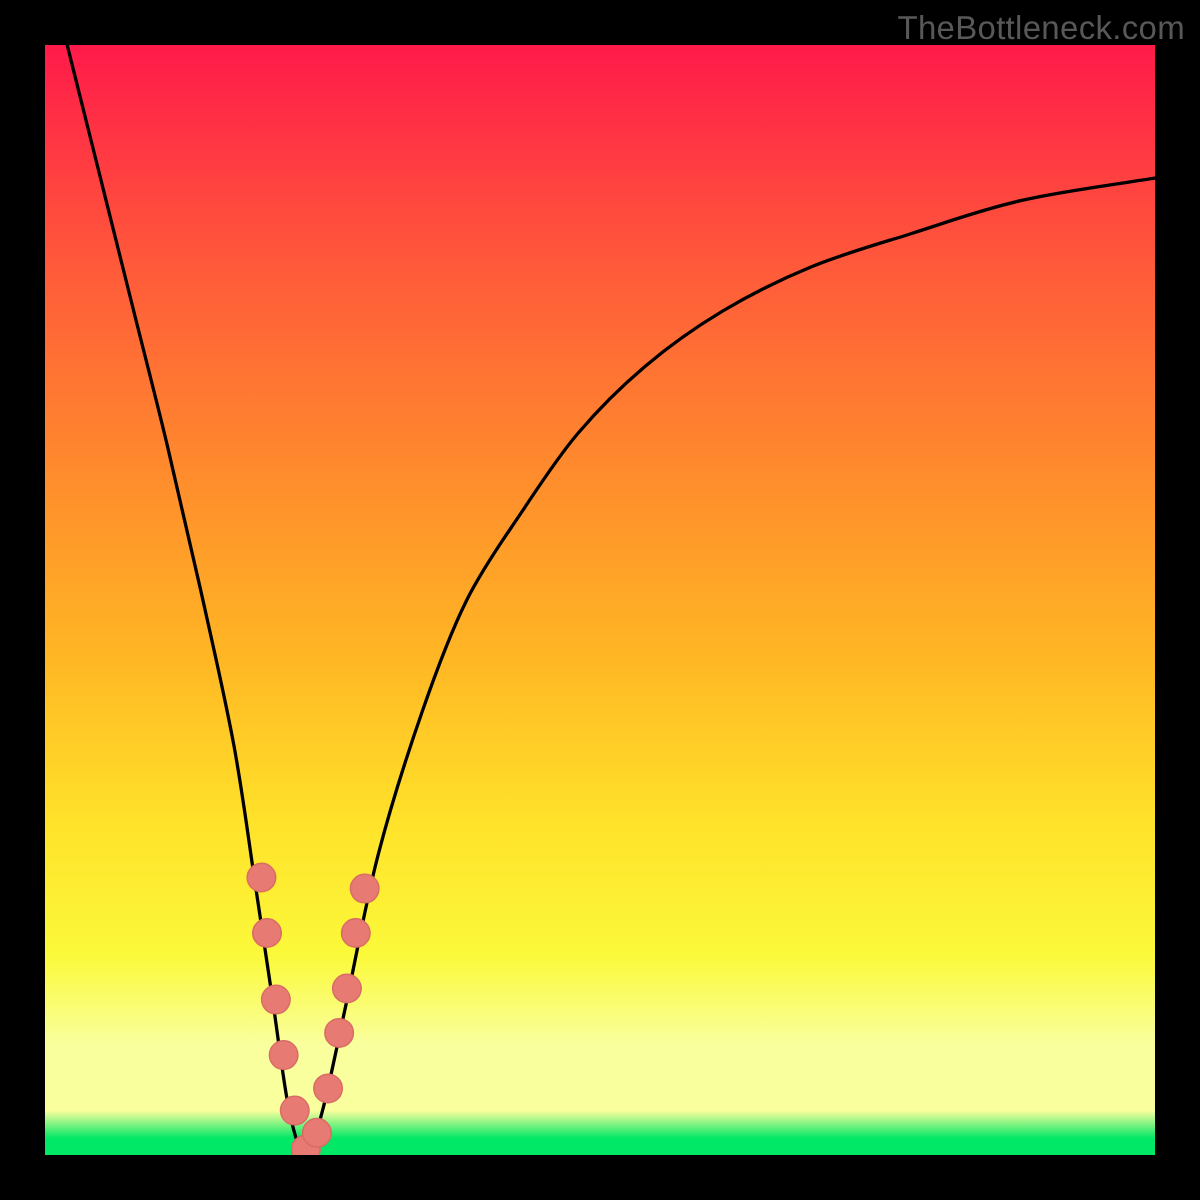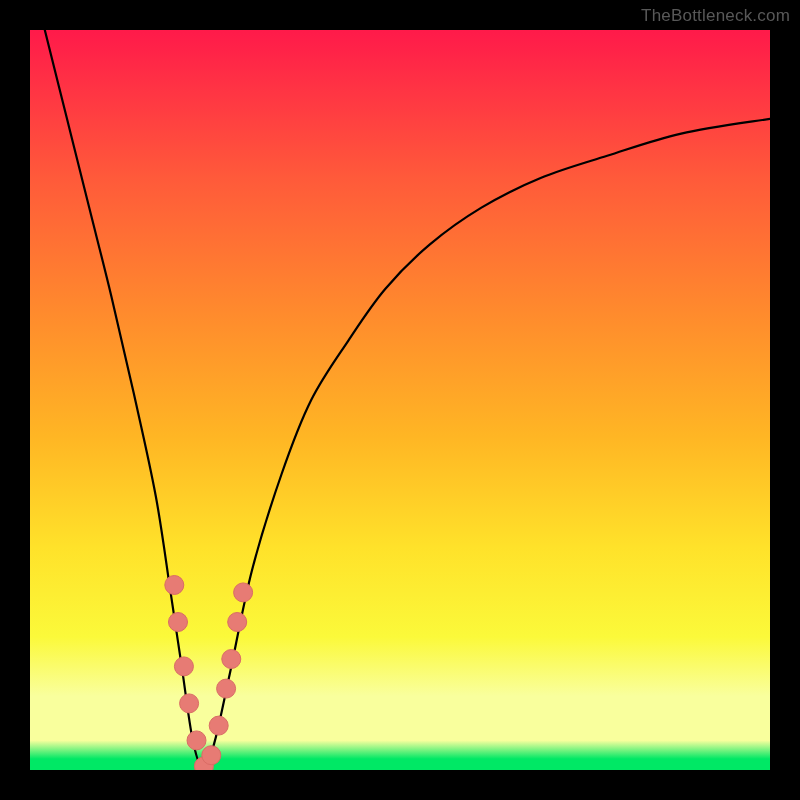--- a/index.html
+++ b/index.html
@@ -23,21 +23,21 @@
     top: 30px;
     width: 740px;
     height: 740px;
     overflow: hidden;
   }
   .watermark {
     position: absolute;
     top: 6px;
     right: 10px;
     color: #585858;
-    font-size: 17px;
+    font-size: 22px;
     font-weight: 400;
     letter-spacing: 0.2px;
     z-index: 50;
   }
   svg { display: block; }
 </style>
 </head>
 <body>
 
 <div class="frame">

